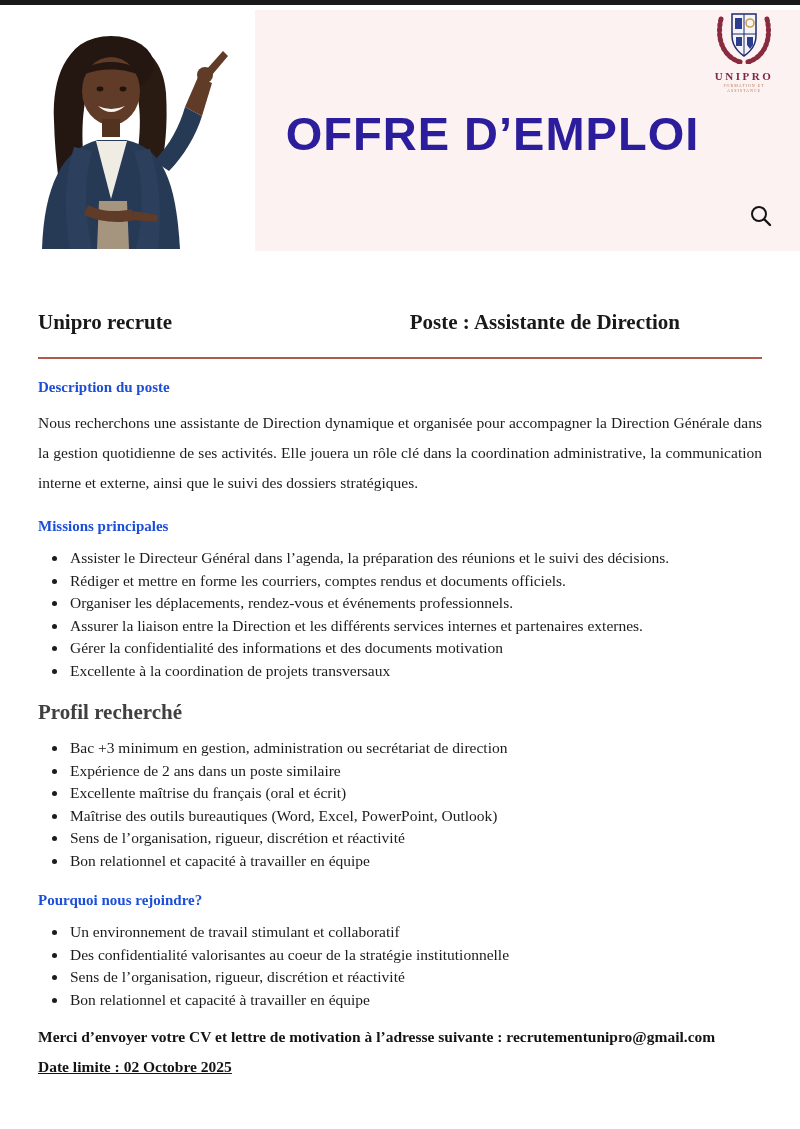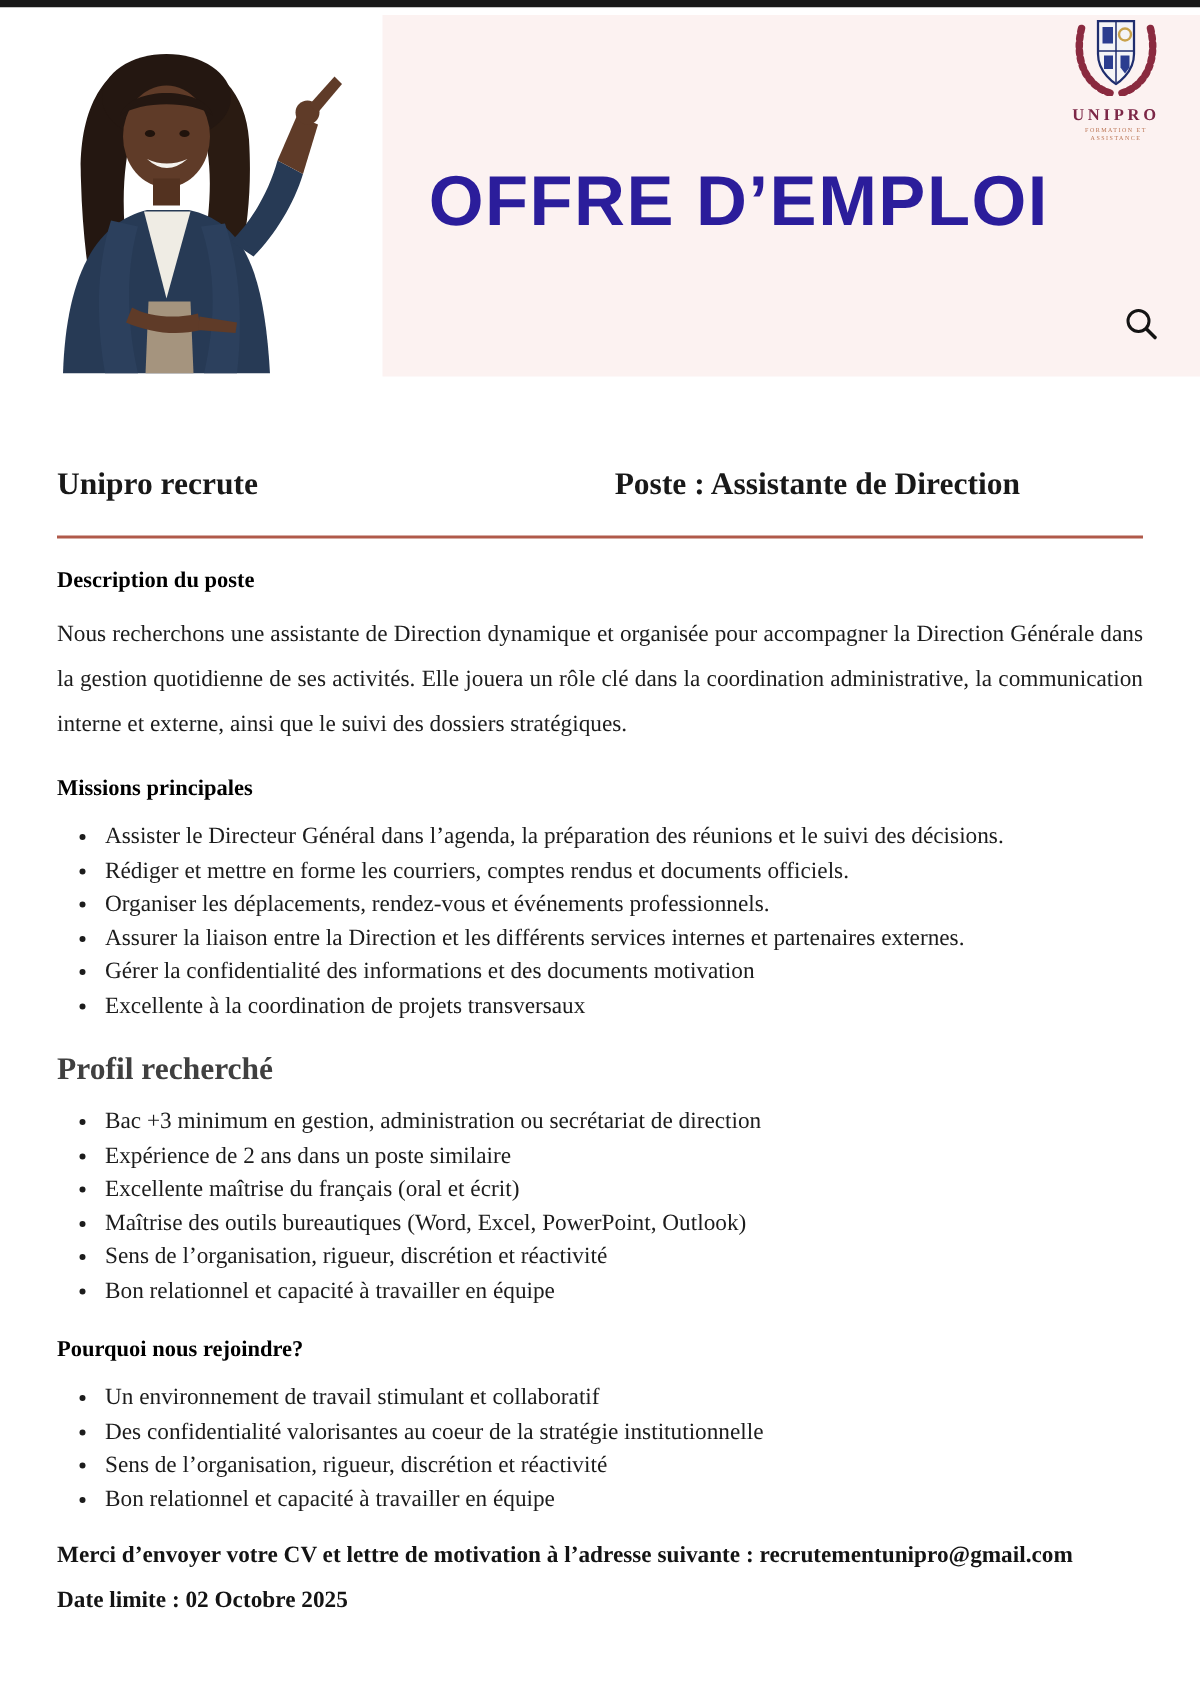--- a/index.html
+++ b/index.html
@@ -57,38 +57,38 @@
   
   .content { padding: 0 38px; }
 
   .titles { display: flex; align-items: baseline; margin-top: 55px; }
   .title-left  { font-size: 21px; font-weight: bold; color: #191919; }
   .title-right { font-size: 21px; font-weight: bold; color: #191919;
                  margin-left: auto; margin-right: 82px; }
 
   .rule { border: none; border-top: 2px solid #b05a4a; margin: 22px 0 0 0; }
 
-  .sec-h-sm { color: #000000; font-size: 15px; font-weight: bold; margin: 20px 0 0 0; }
+  .sec-h-sm { color: #1d4ed8; font-size: 15px; font-weight: bold; margin: 20px 0 0 0; }
   .sec-h-lg { color: #404040; font-size: 21px; font-weight: bold; margin: 18px 0 0 0; }
 
   .para {
     font-size: 15.5px; line-height: 30px; text-align: justify;
     margin: 12px 0 0 0; color: #1c1c1c;
   }
 
   ul.bullets {
     margin: 12px 0 0 0; padding-left: 30px;
     font-size: 15.5px; line-height: 22.5px; color: #1c1c1c;
     list-style: disc;
   }
   ul.bullets li { padding-left: 2px; }
 
   .apply-line { font-size: 15.5px; font-weight: bold; color: #141414;
                 margin: 14px 0 0 0; line-height: 24px; }
-  .apply-line.second { margin-top: 6px; }
+  .apply-line.second { margin-top: 6px; text-decoration: underline; }
 </style>
 </head>
 <body>
 
 <div class="topbar"></div>
 
 <div class="header">
 
   <div class="photo">
     <svg width="236" height="220" viewBox="0 0 236 220">

